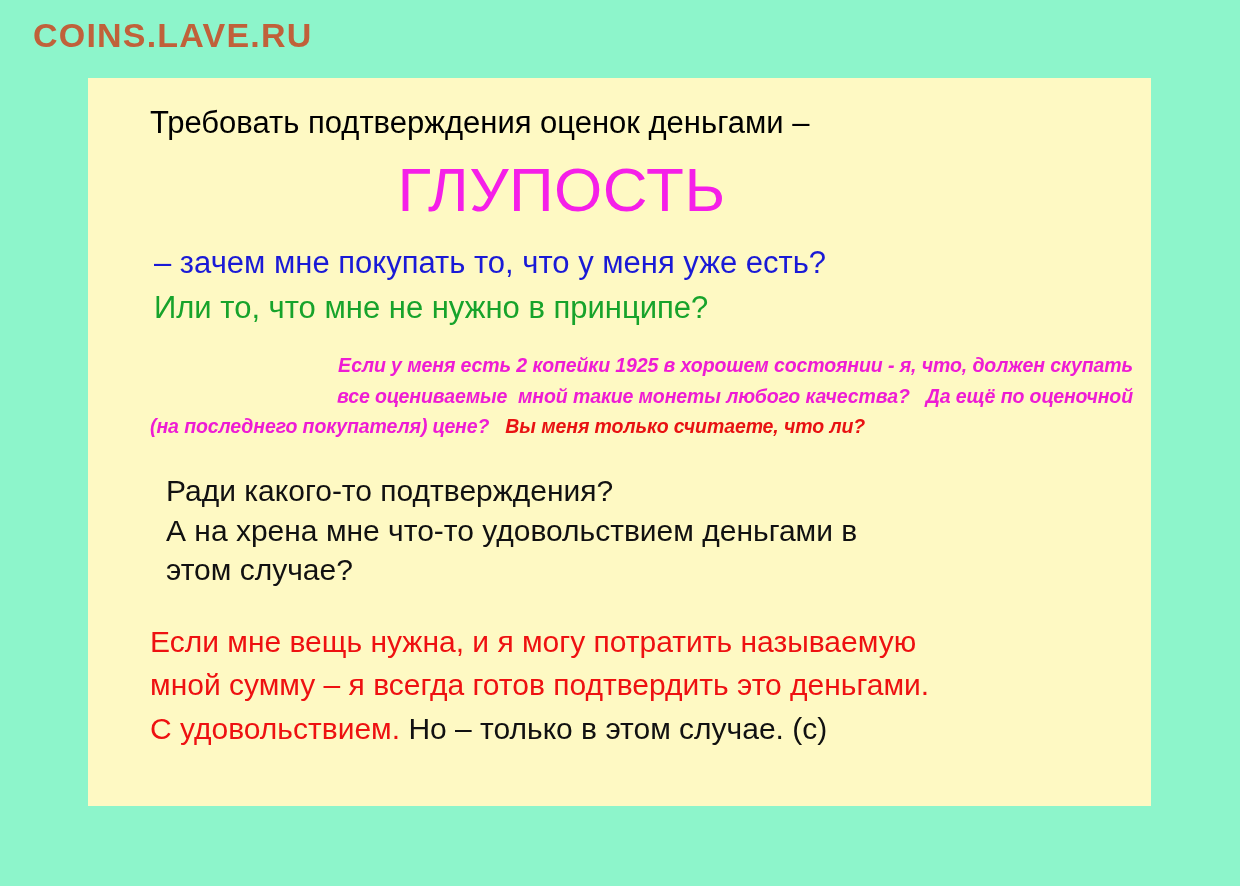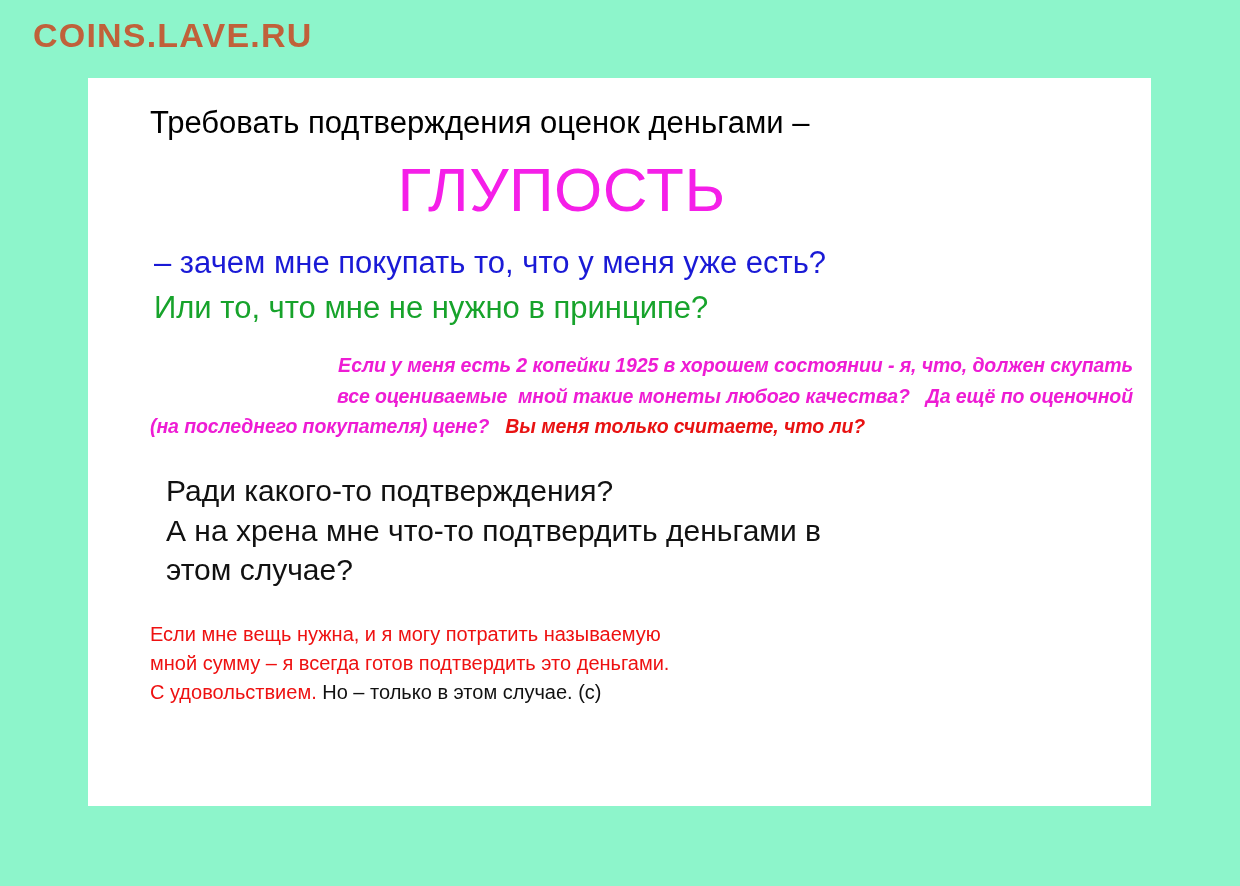--- a/index.html
+++ b/index.html
@@ -28,21 +28,21 @@
     white-space: nowrap;
     user-select: none;
   }
 
   .card {
     position: absolute;
     left: 88px;
     top: 78px;
     width: 1063px;
     height: 728px;
-    background: #ffffff;
+    background: #fef9c3;
     box-sizing: border-box;
     padding: 10px;
   }
 
   .card-inner {
     position: absolute;
     left: 62px;
     top: 26px;
     right: 18px;
     bottom: 10px;
@@ -98,21 +98,21 @@
     margin: 30px 0 0 16px;
     font-size: 30px;
     line-height: 1.32;
     color: #111111;
     white-space: nowrap;
   }
 
   
   .red-para {
     margin: 30px 0 0 0;
-    font-size: 20px;
+    font-size: 30px;
     line-height: 1.45;
     color: #ee1111;
     white-space: nowrap;
   }
   .red-para .black-tail {
     color: #111111;
   }
 
   .nb { white-space: pre; text-align: right; }
 </style>
@@ -135,21 +135,21 @@
     <div class="magenta-para">
       <div class="nb">Если у меня есть 2 копейки 1925 в хорошем состоянии - я, что, должен скупать</div>
       <div class="nb">все оцениваемые  мной такие монеты любого качества?   Да ещё по оценочной</div>
       <div>
         <span class="nb">(на последнего покупателя) цене?   </span><span class="red-part nb">Вы меня только считаете, что ли?</span>
       </div>
     </div>
 
     <div class="black-para">
       <div>Ради какого-то подтверждения?</div>
-      <div>А на хрена мне что-то подтвердить деньгами в</div>
+      <div>А на хрена мне что-то удовольствием деньгами в</div>
       <div>этом случае?</div>
     </div>
 
     <div class="red-para">
       <div>Если мне вещь нужна, и я могу потратить называемую</div>
       <div>мной сумму – я всегда готов подтвердить это деньгами.</div>
       <div>
         <span class="nb">С удовольствием. </span><span class="black-tail nb">Но – только в этом случае. (с)</span>
       </div>
     </div>

